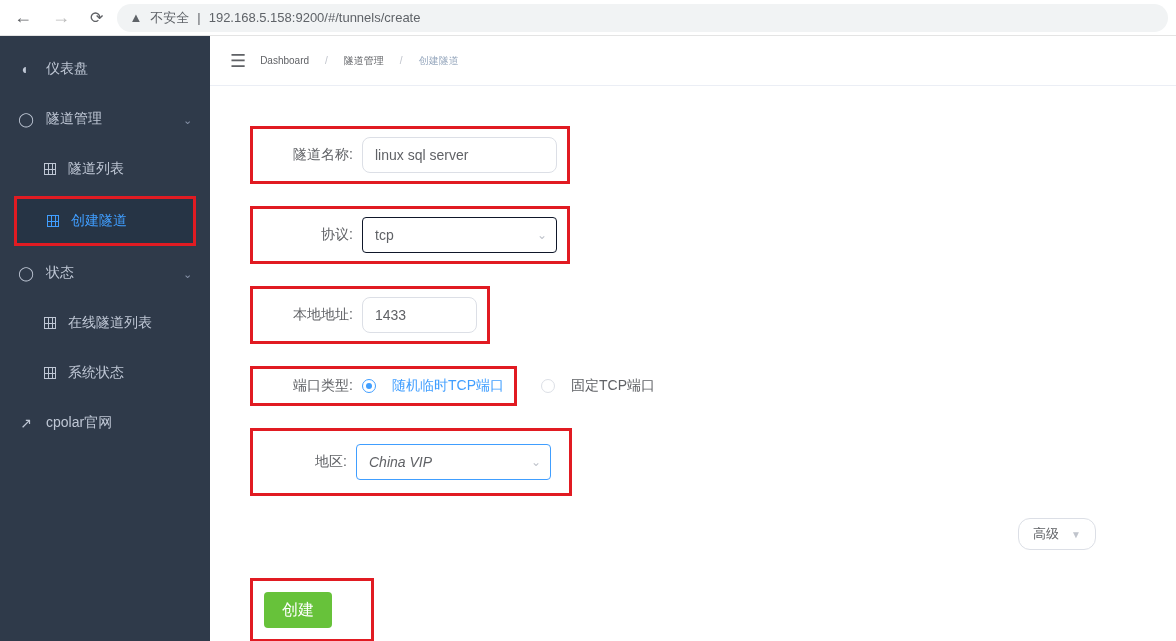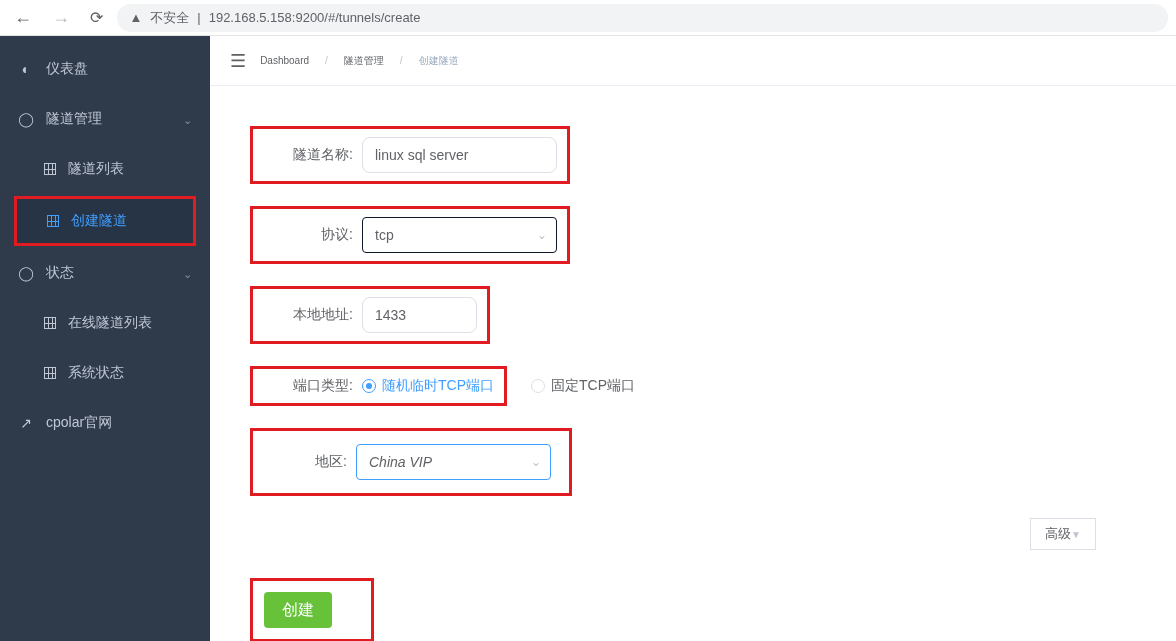--- a/index.html
+++ b/index.html
@@ -32,29 +32,29 @@
 
 .form-area { padding: 40px 20px 20px 40px; }
 .form-row { display: flex; align-items: center; margin-bottom: 22px; }
 .box { border: 3px solid #e11b22; padding: 8px 10px; display: flex; align-items: center; }
 .form-label { width: 90px; text-align: right; color: #606266; margin-right: 9px; font-size: 14px; }
 .text-input { width: 195px; height: 36px; border: 1px solid #dcdfe6; border-radius: 8px; padding: 0 12px; font-size: 14px; color: #606266; outline: none; }
 .sel-wrap { position: relative; display: inline-block; }
 .sel-input { width: 195px; height: 36px; border: 1px solid #0f172a; border-radius: 4px; padding: 0 30px 0 12px; font-size: 14px; color: #606266; background: #fff; cursor: pointer; }
 .sel-active { border-color: #409eff; font-style: italic; }
 .sel-chev { position: absolute; right: 10px; top: 50%; transform: translateY(-50%); color: #c0c4cc; font-size: 12px; pointer-events: none; }
-.radio { display: flex; align-items: center; gap: 6px; cursor: pointer; }
+.radio { display: flex; align-items: center; gap: 16px; cursor: pointer; }
 .radio-dot { width: 14px; height: 14px; border-radius: 50%; border: 1px solid #dcdfe6; display: inline-flex; align-items: center; justify-content: center; }
 .radio-dot.on { border-color: #409eff; }
 .radio-dot.on::after { content: ""; width: 6px; height: 6px; background: #409eff; border-radius: 50%; }
 .radio.on .radio-lbl { color: #409eff; }
 .radio-lbl { font-size: 14px; }
 
 .adv-row { display: flex; justify-content: flex-end; padding-right: 60px; margin-top: 12px; }
-.adv-btn { height: 32px; padding: 0 14px; border: 1px solid #dcdfe6; border-radius: 0; background: #fff; cursor: pointer; display: inline-flex; align-items: center; gap: 0; font-size: 13px; color: #606266; }
+.adv-btn { height: 32px; padding: 0 14px; border: 1px solid #dcdfe6; border-radius: 12px; background: #fff; cursor: pointer; display: inline-flex; align-items: center; gap: 12px; font-size: 13px; color: #606266; }
 .adv-btn .tri { font-size: 10px; color: #c0c4cc; }
 
 .submit-row { margin-top: 28px; }
 .submit-box { border: 3px solid #e11b22; padding: 11px 39px 11px 11px; display: inline-block; }
 .btn-create { background: #67c23a; color: #fff; border: none; border-radius: 4px; height: 36px; padding: 0 18px; font-size: 16px; cursor: pointer; }
 
 .grid-ic { display: inline-block; width: 12px; height: 12px; position: relative; }
 .grid-ic::before, .grid-ic::after { content: ""; position: absolute; background: currentColor; }
 .grid-ic::before { width: 100%; height: 1px; top: 50%; left: 0; }
 .grid-ic::after { width: 1px; height: 100%; left: 33%; top: 0; box-shadow: 4px 0 0 currentColor; }

